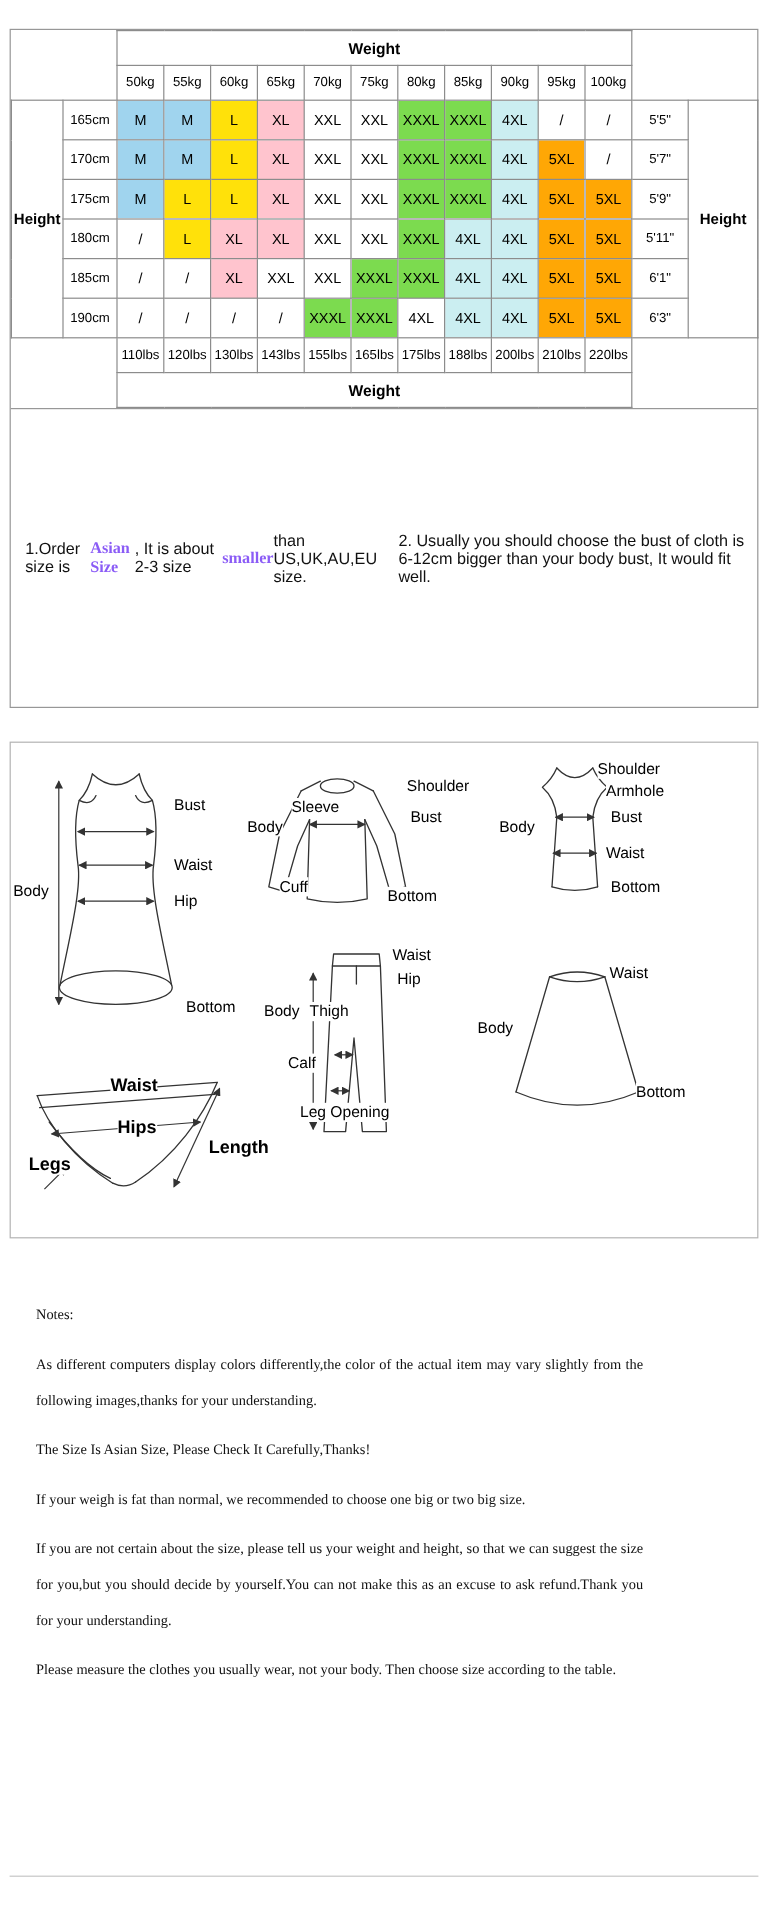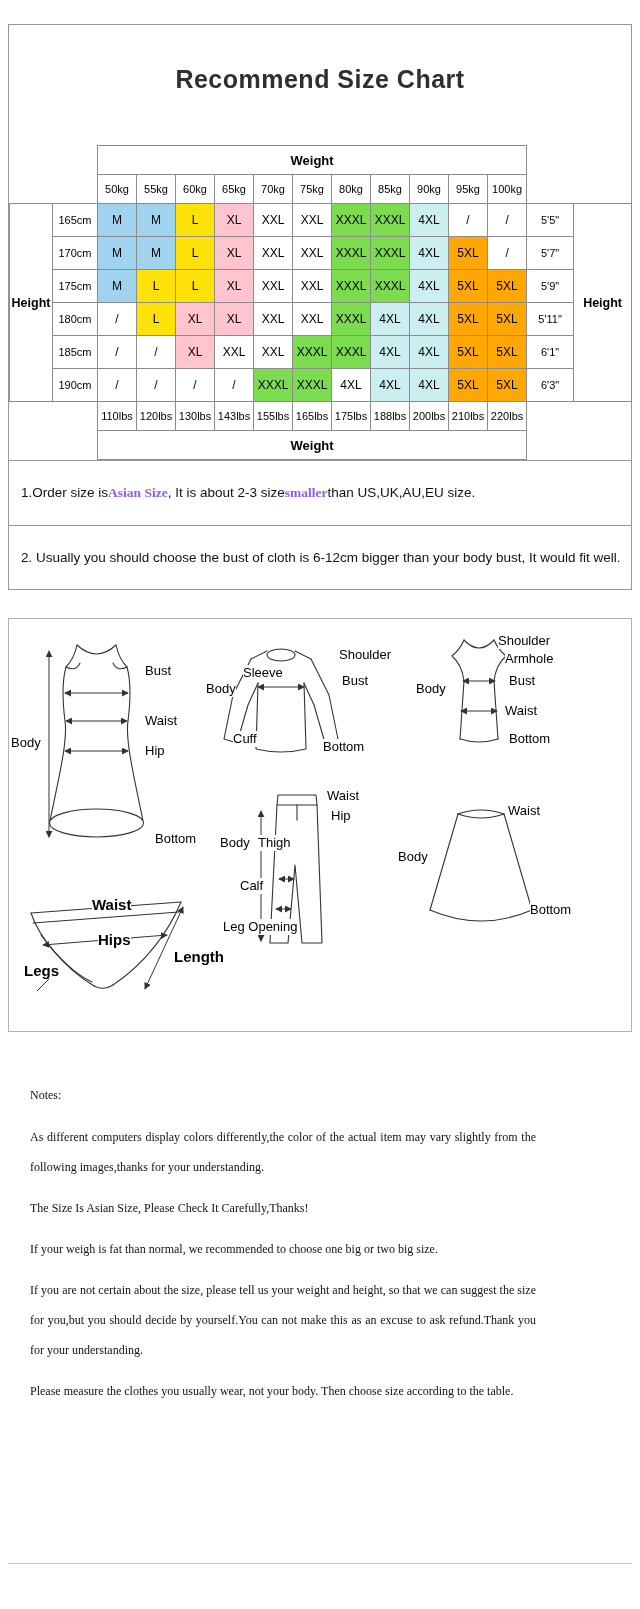--- a/index.html
+++ b/index.html
@@ -23,21 +23,21 @@
   #size-table td {
     border:1px solid #8c8c8c; text-align:center; vertical-align:middle;
     font-size:12px; color:#000; padding:0; overflow:hidden;
   }
   #size-table td.nob { border:none; }
   #size-table td.hdr { font-weight:bold; font-size:13px; }
   #size-table td.vlab { font-weight:bold; font-size:12.5px; }
   #size-table td.wv, #size-table td.cm, #size-table td.ft { font-size:11px; }
   #size-table tr.trh td { height:29px; }
   #size-table tr.trs td { height:33px; }
-  #footnotes { flex:1; display:flex; flex-direction:column;justify-content:flex-end; }
+  #footnotes { flex:1; display:flex; flex-direction:row;justify-content:flex-end; }
   .footnote {
     flex:1; border-top:1px solid #979797; display:flex; align-items:center;
     padding-left:12px; font-size:13.5px; color:#111;
   }
   .footnote .red { color:#8b5cf6; font-weight:bold;font-family:Liberation Serif, serif; }
 
   
   .diagram-box {
     position:absolute; left:8px; top:618px; width:624px; height:414px;
     border:1px solid #b3b3b3; background:#fff;
@@ -57,21 +57,20 @@
     font-family:"Liberation Serif", serif; font-size:12px; color:#111;
   }
   .notes-heading { line-height:30px; margin:0 0 12px 0; }
   .notes p { margin:0 0 11px 0; line-height:30px; text-align:justify; }
   .bottom-rule { position:absolute; left:8px; top:1563px; width:624px; border-top:1px solid #c6c6c6; }
 </style>
 </head>
 <body>
 
 <div class="chart-box">
-  <div class="chart-title">Recommend Size Chart</div>
   <table id="size-table">
     <colgroup>
       <col style="width:43px">
         <col style="width:45px">
       <col style="width:39px">
         <col style="width:39px">
         <col style="width:39px">
         <col style="width:39px">
       <col style="width:39px">
         <col style="width:39px">
@@ -297,21 +296,21 @@
     <path class="gp" d="M22,16 L15,154 L33,154 L40,76 L47,154 L67,154 L62,16"></path>
     <line class="ml" x1="24" y1="90" x2="39" y2="90" marker-start="url(#arw)" marker-end="url(#arw)"></line>
     <line class="ml" x1="21" y1="120" x2="36" y2="120" marker-start="url(#arw)" marker-end="url(#arw)"></line>
     <line class="ml" x1="6" y1="22" x2="6" y2="152" marker-start="url(#arw)" marker-end="url(#arw)"></line>
   </svg>
   <span class="dlabel" style="left:318px;top:169px">Waist</span>
   <span class="dlabel" style="left:322px;top:189px">Hip</span>
   <span class="dlabel" style="left:211px;top:216px">Body</span>
   <span class="dlabel" style="left:249px;top:216px">Thigh</span>
   <span class="dlabel" style="left:231px;top:259px">Calf</span>
-  <span class="dlabel" style="left:214px;top:300px">Leg Opening</span>
+  <span class="dlabel" style="left:241px;top:300px">Leg Opening</span>
 
   <svg class="fig" style="left:410px;top:183px" width="125" height="134" viewBox="0 0 125 134">
     <path class="gp" d="M39,12 Q62,4 85,12"></path>
     <path class="gp" d="M39,12 Q62,20 85,12"></path>
     <path class="gp" d="M39,12 L11,108"></path>
     <path class="gp" d="M85,12 L113,108"></path>
     <path class="gp" d="M11,108 Q62,130 113,108"></path>
   </svg>
   <span class="dlabel" style="left:499px;top:184px">Waist</span>
   <span class="dlabel" style="left:389px;top:230px">Body</span>

